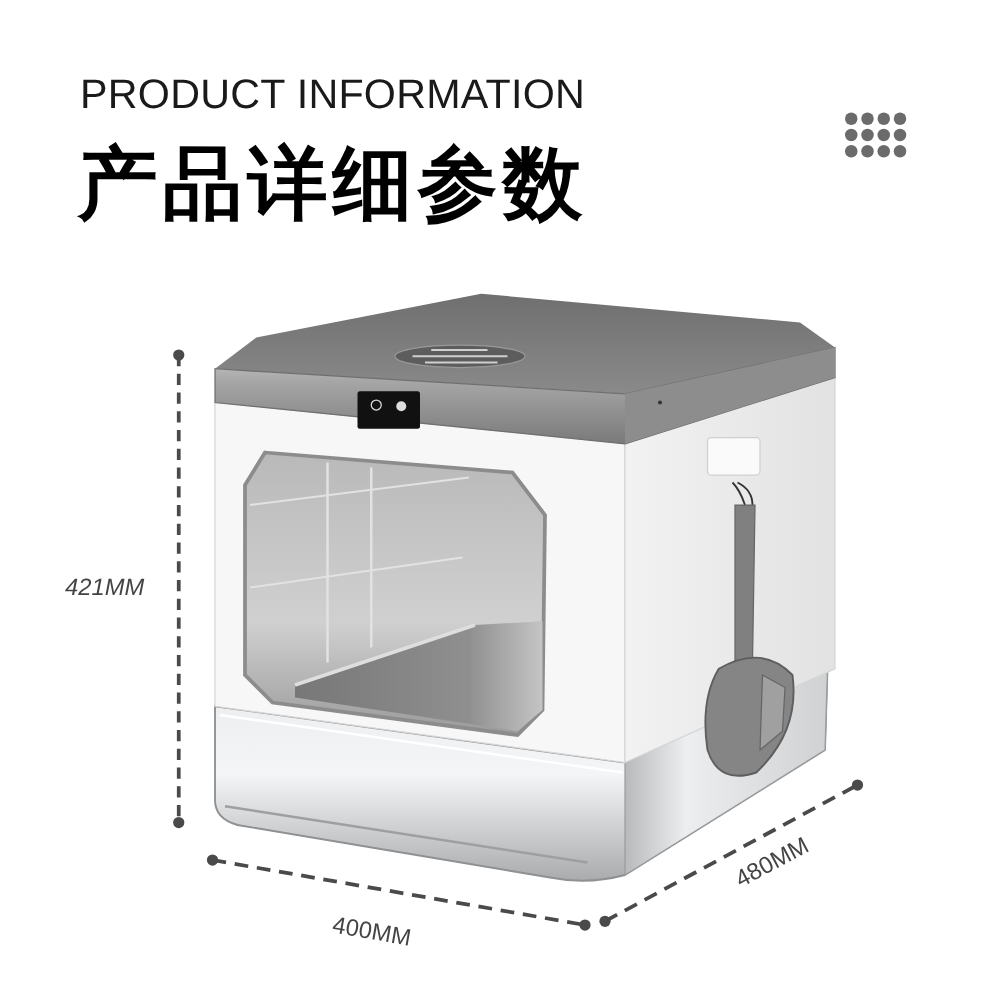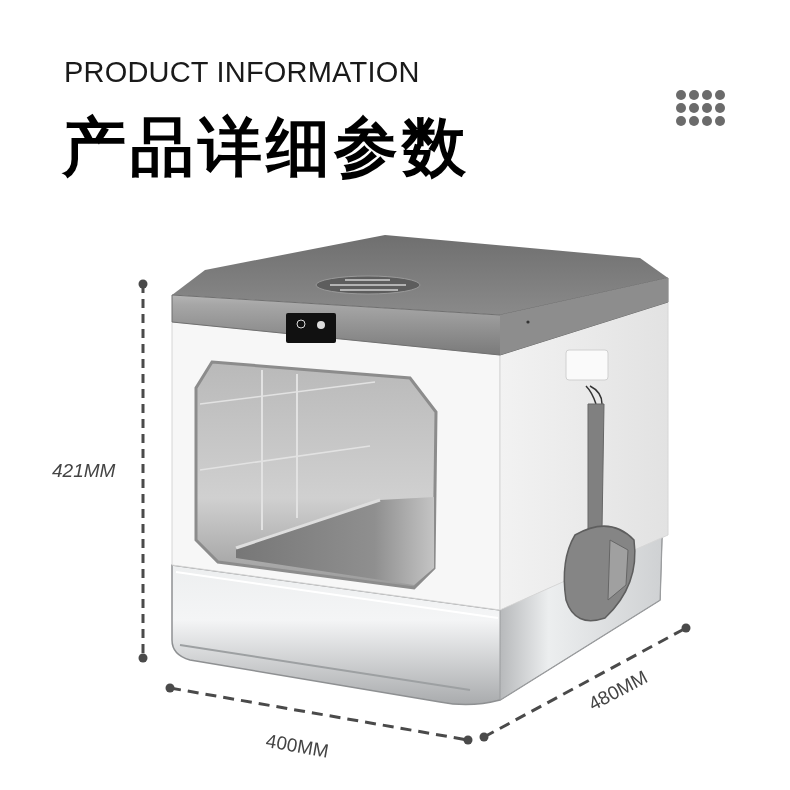--- a/index.html
+++ b/index.html
@@ -1,17 +1,17 @@
 <!DOCTYPE html>
 <html><head>
   <meta charset="utf-8">
   <style>
     html, body { margin:0; padding:0; }
     body { width:790px; height:790px; background:#ffffff; position:relative; overflow:hidden; font-family:"Liberation Sans", "DejaVu Sans", sans-serif; }
-    .subtitle { position:absolute; left:64px; top:56px; font-size:29px; color:#1a1a1a; letter-spacing:0.2px; font-weight:400; }
+    .subtitle { position:absolute; left:64px; top:56px; font-size:33px; color:#1a1a1a; letter-spacing:0.2px; font-weight:400; }
     .title { position:absolute; left:62px; top:104px; font-size:64px; font-weight:700; color:#000; letter-spacing:4px; font-family:Liberation Mono, monospace; }
     .dots { position:absolute; left:676px; top:90px; display:grid; grid-template-columns:repeat(4,10px); gap:3px 3px; }
     .dots span { width:10px; height:10px; border-radius:50%; background:#6b6b6b; display:block; }
     .dim-label { position:absolute; font-size:19px; color:#444; }
     svg.scene { position:absolute; left:0; top:0; }
   </style>
 </head>
 <body>
 
 <div class="subtitle">PRODUCT INFORMATION</div>

